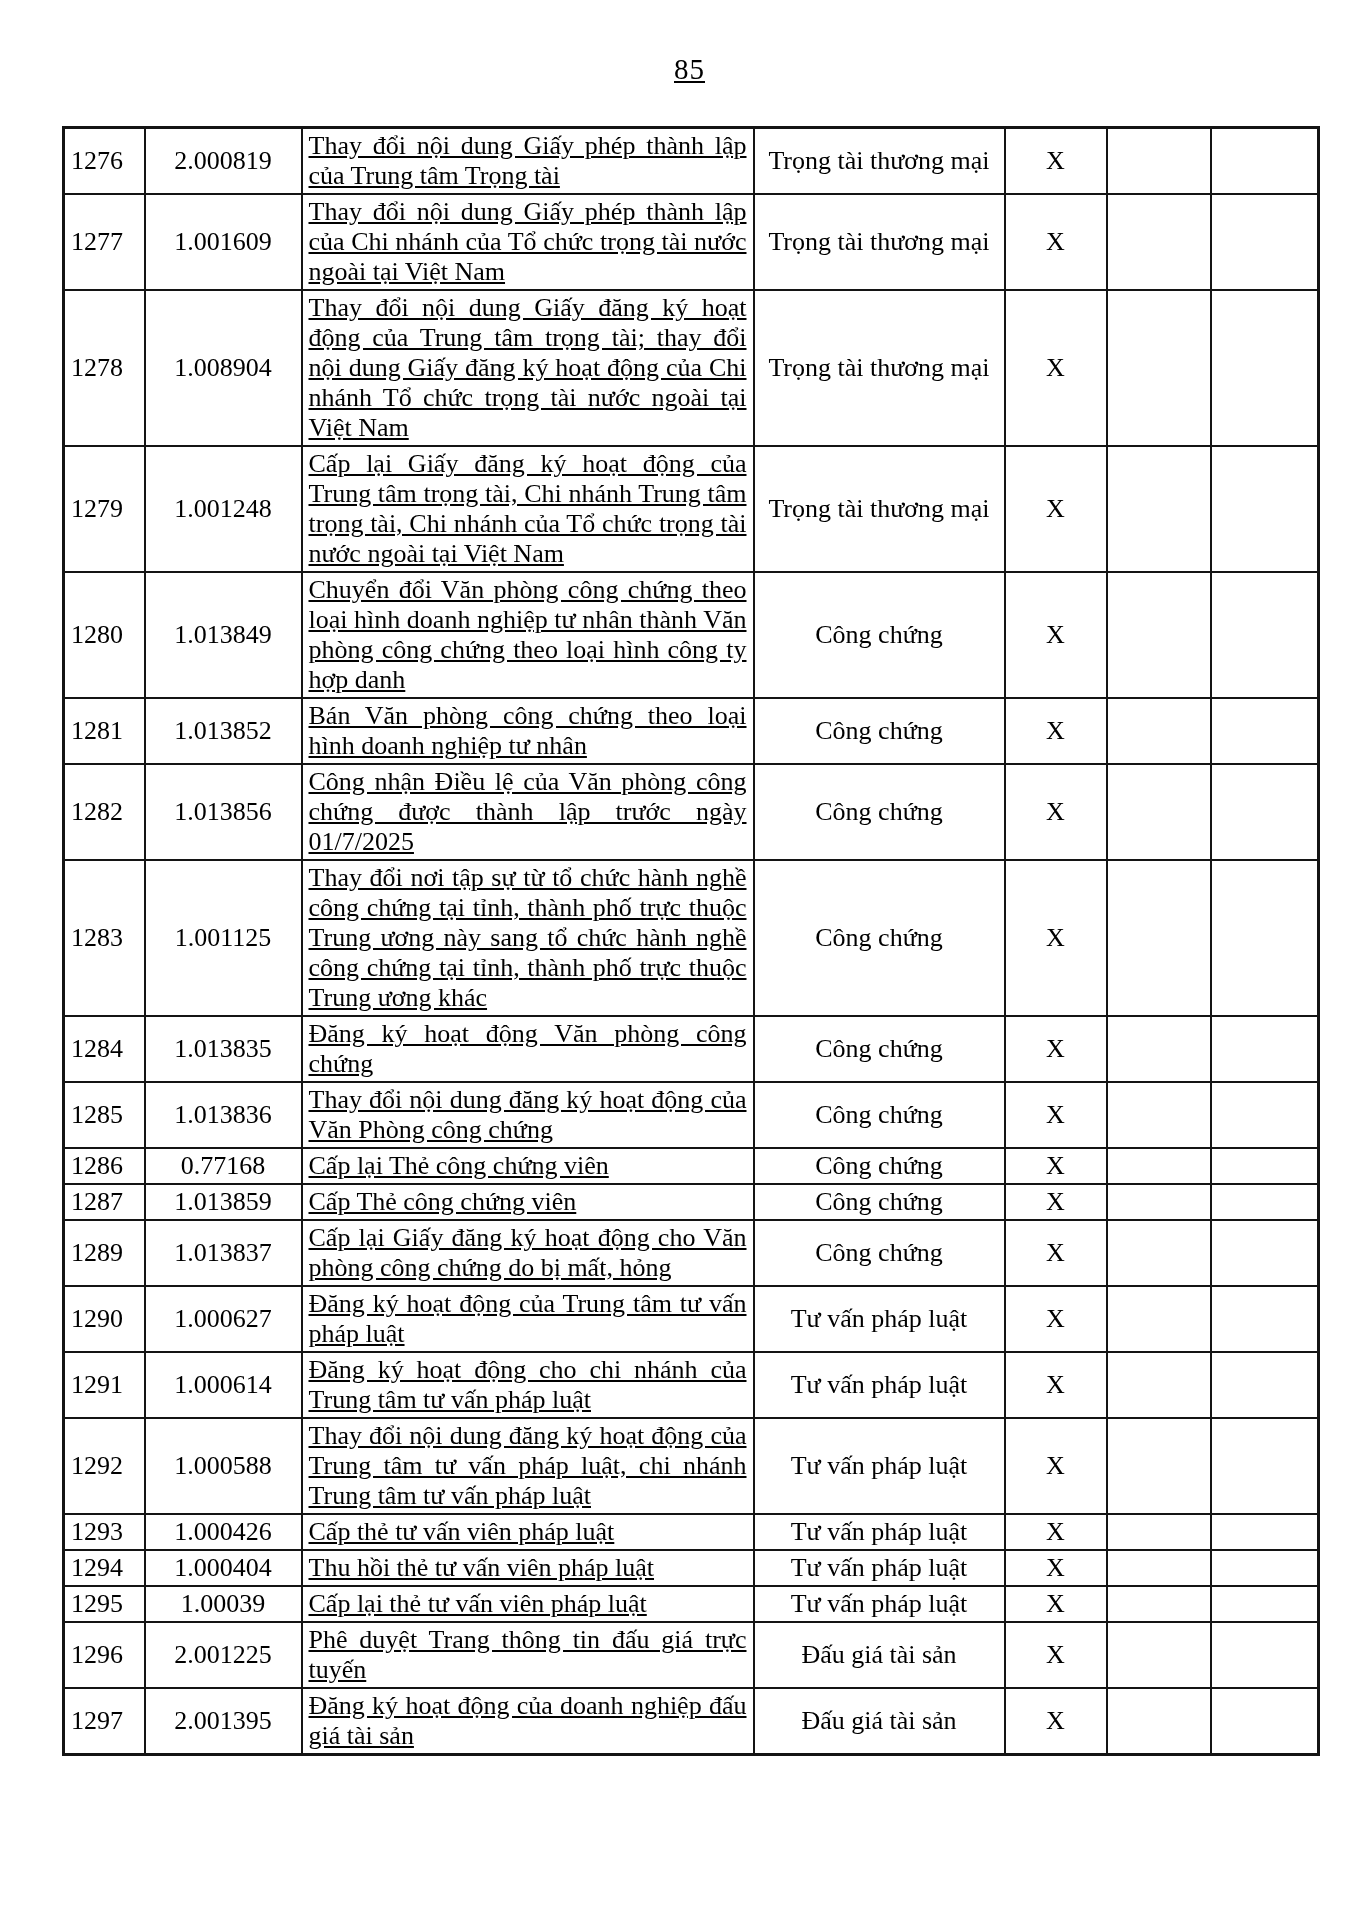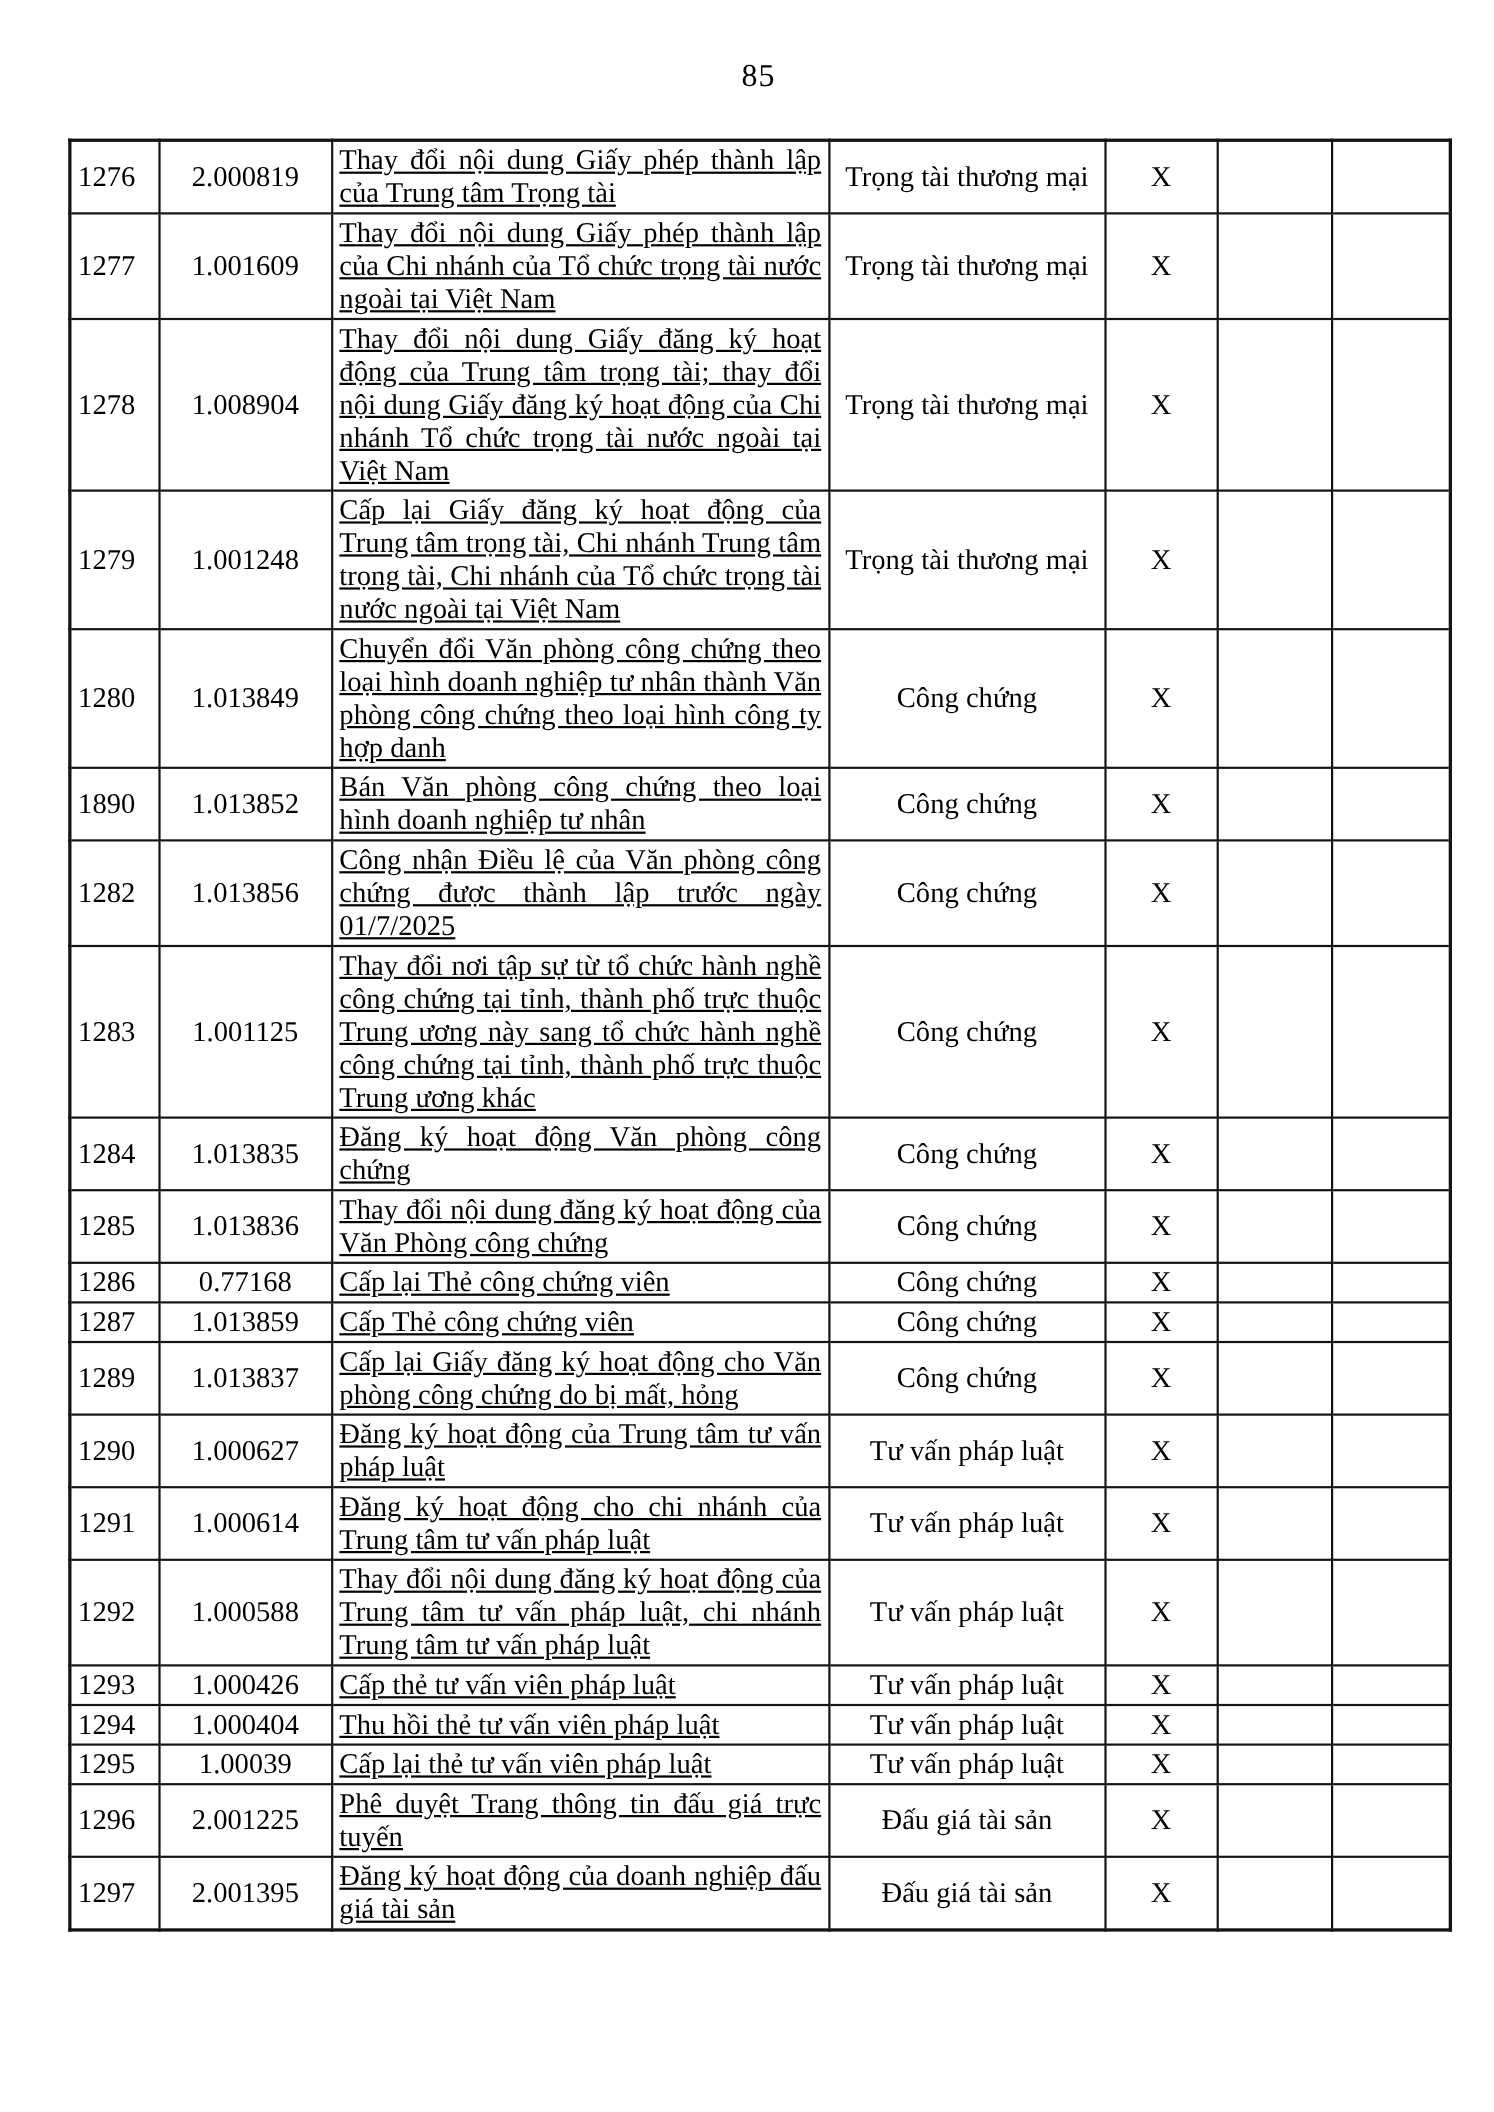--- a/index.html
+++ b/index.html
@@ -19,20 +19,21 @@
   }
   .page-number {
     position: absolute;
     top: 52px;
     left: 62px;
     width: 1255px;
     text-align: center;
     font-size: 29px;
     line-height: 34px;
     letter-spacing: 1px;
+    text-decoration: underline;
   }
   table.proc-table {
     position: absolute;
     top: 126px;
     left: 62px;
     width: 1255px;
     border-collapse: collapse;
     table-layout: fixed;
     border: 3px solid #141414;
   }
@@ -109,21 +110,21 @@
         <tr>
     <td class="c-no">1280</td>
     <td class="c-code">1.013849</td>
     <td class="c-desc">Chuyển đổi Văn phòng công chứng theo loại hình doanh nghiệp tư nhân thành Văn phòng công chứng theo loại hình công ty hợp danh</td>
     <td class="c-cat">Công chứng</td>
     <td class="c-mark">X</td>
     <td class="c-empty"></td>
     <td class="c-empty"></td>
   </tr>
         <tr>
-    <td class="c-no">1890</td>
+    <td class="c-no">1281</td>
     <td class="c-code">1.013852</td>
     <td class="c-desc">Bán Văn phòng công chứng theo loại hình doanh nghiệp tư nhân</td>
     <td class="c-cat">Công chứng</td>
     <td class="c-mark">X</td>
     <td class="c-empty"></td>
     <td class="c-empty"></td>
   </tr>
         <tr>
     <td class="c-no">1282</td>
     <td class="c-code">1.013856</td>

